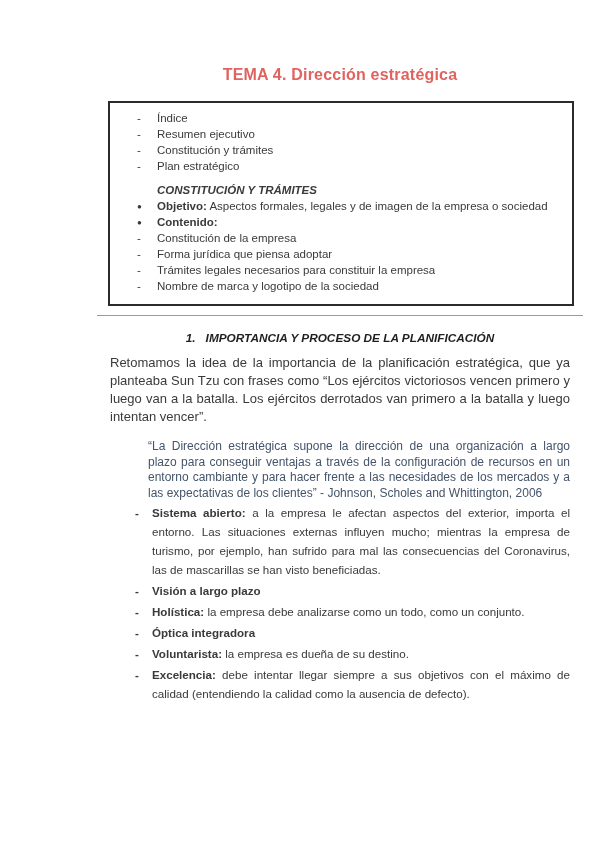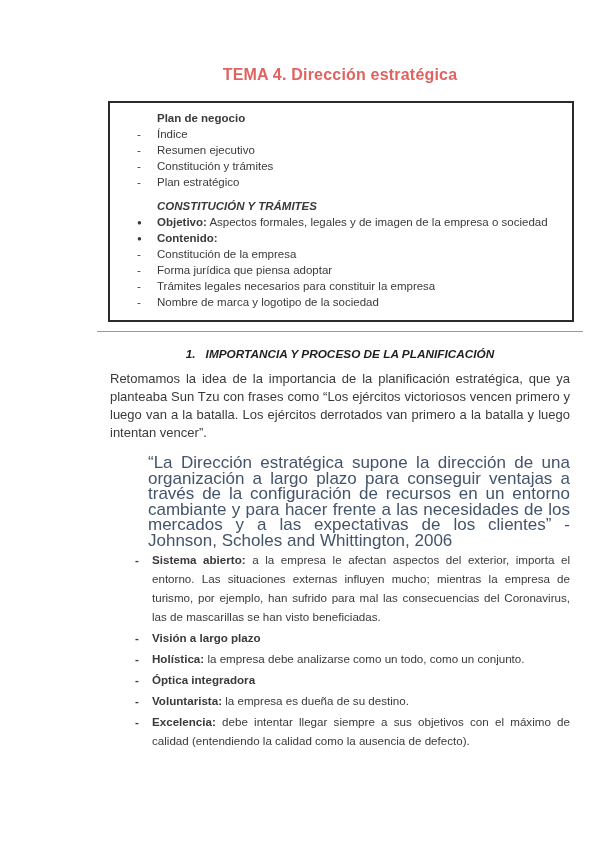--- a/index.html
+++ b/index.html
@@ -70,21 +70,21 @@
   .section-heading .num { margin-right: 10px; }
   .section-heading .txt { }
   
   .para {
     font-size: 13px;
     line-height: 18px;
     text-align: justify;
     margin: 9px 0 0 0;
   }
   .quote {
-    font-size: 17px;
+    font-size: 12px;
     line-height: 15.5px;
     text-align: justify;
     margin: 13px 0 0 38px;
   }
   .para2 { margin-top: 19px; }
   
   .principles-heading {
     font-size: 11.6px;
     font-weight: bold;
     margin-top: 20px;
@@ -106,21 +106,20 @@
   }
 </style>
 </head>
 <body>
 
 <div class="page">
 
   <div class="doc-title" style="color: rgb(224, 99, 95);">TEMA 4. Dirección estratégica</div>
 
   <div class="outline-box">
-    <div class="box-heading">Plan de negocio</div>
 
     <div>
 
         <div class="li">
           <span class="marker">-</span>
           <span>Índice</span>
         </div>
 
         <div class="li">
           <span class="marker">-</span>

